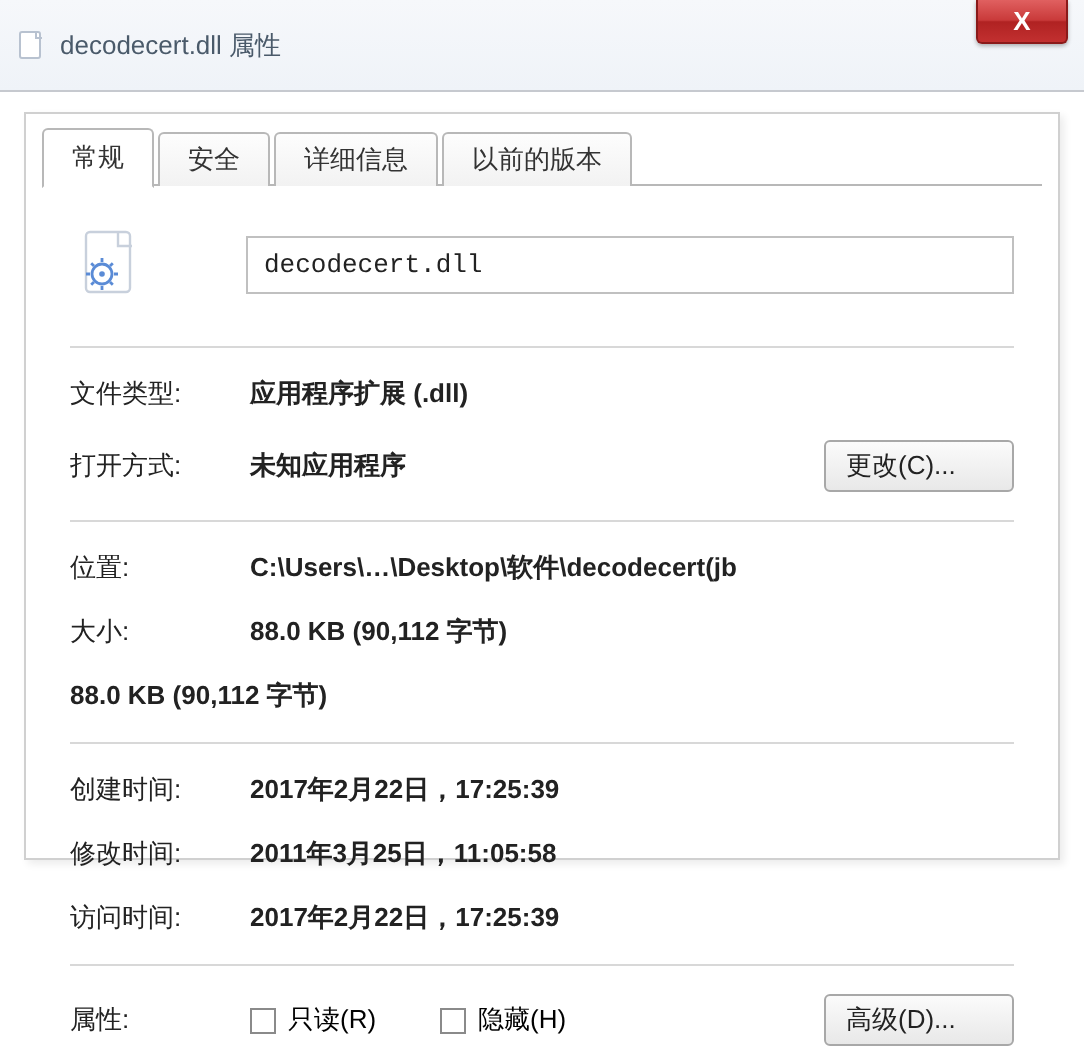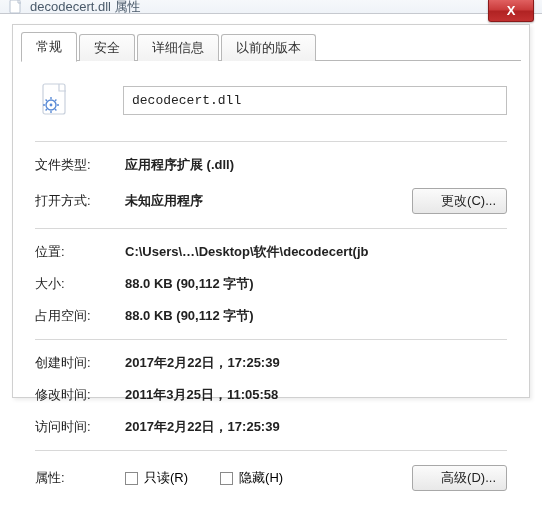--- a/index.html
+++ b/index.html
@@ -6,21 +6,21 @@
   body {
     margin: 0;
     font-family: "Microsoft YaHei", "SimSun", Tahoma, sans-serif;
     font-size: 12px;
     background: #fff;
     width: 542px;
     height: 525px;
     overflow: hidden;
   }
   .titlebar {
-    height: 14px;
+    height: 46px;
     background: linear-gradient(to bottom, #f6f8fb 0%, #eff3f8 100%);
     border-bottom: 1px solid #c6c9cf;
     display: flex;
     align-items: center;
     padding-left: 8px;
     position: relative;
   }
   .titlebar .icon {
     width: 16px; height: 16px;
     margin-right: 6px;
@@ -130,21 +130,21 @@
     border-top: 1px solid #d8d8d8;
     margin: 4px 0 14px 0;
   }
   .btn {
     border: 1px solid #a8a8a8;
     border-radius: 3px;
     background: linear-gradient(to bottom,#fbfbfb,#e8e8e8);
     padding: 3px 10px;
     font-size: 13px;
     min-width: 95px;
-    text-align: right;
+    text-align: left;
     color: #222;
     margin-left: auto;
   }
   .checkbox-row {
     display: flex;
     align-items: center;
   }
   .cb {
     display: flex;
     align-items: center;
@@ -218,21 +218,20 @@
 
       <div class="row">
         <span class="label">位置:</span>
         <span class="value">C:\Users\…\Desktop\软件\decodecert(jb</span>
       </div>
       <div class="row">
         <span class="label">大小:</span>
         <span class="value">88.0 KB (90,112 字节)</span>
       </div>
       <div class="row">
-        <span class="label">占用空间:</span>
         <span class="value">88.0 KB (90,112 字节)</span>
       </div>
 
       <hr class="sep">
 
       <div class="row">
         <span class="label">创建时间:</span>
         <span class="value">2017年2月22日，17:25:39</span>
       </div>
       <div class="row">

